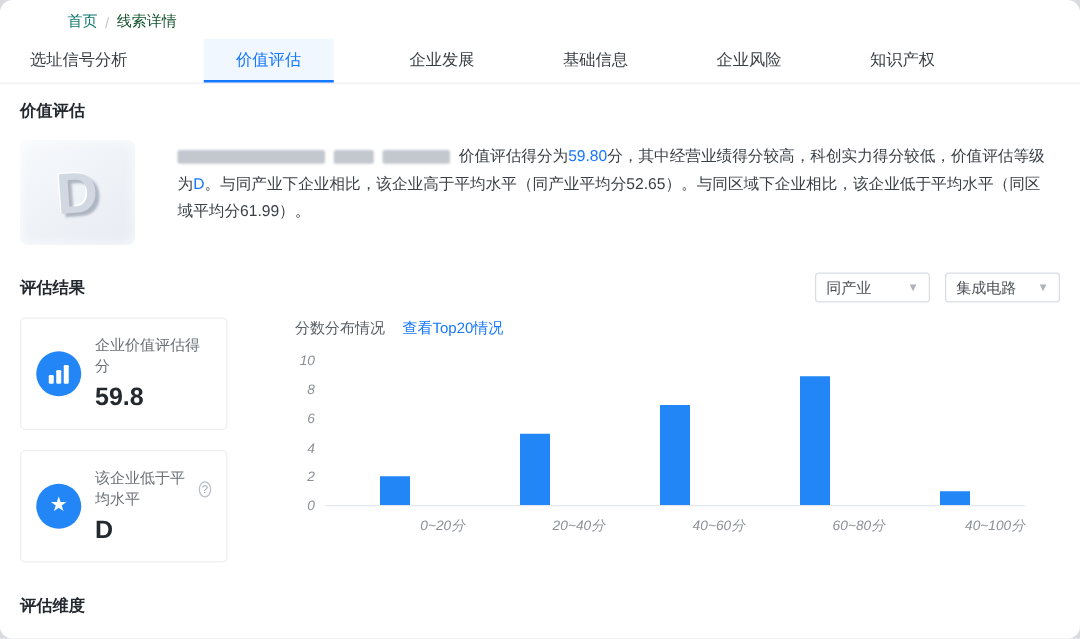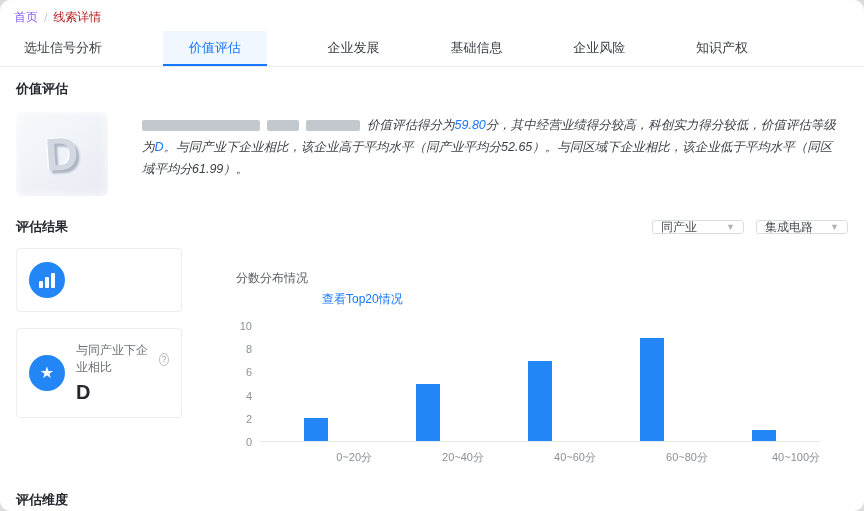--- a/index.html
+++ b/index.html
@@ -8,23 +8,23 @@
     background:#d9dbe0;
     font-family:"Liberation Sans","DejaVu Sans",sans-serif;
   }
   .page {
     position:relative; width:864px; height:511px; margin:0 auto;
     background:#ffffff; border-radius:10px; overflow:hidden;
   }
 
   
   .breadcrumb { padding:9px 14px 5px; font-size:12px; display:flex; align-items:center; }
-  .crumb-home { color:#8b5cf6; cursor:pointer; }
+  .crumb-home { color:#0f766e; cursor:pointer;margin-left:40px; }
   .crumb-sep  { color:#c3c7ce; margin:0 6px; }
-  .crumb-cur  { color:#b91c1c; }
+  .crumb-cur  { color:#14532d; }
 
   
   .tabs { display:flex; justify-content:space-between; align-items:center;
           padding:0 14px; margin-right:92px; border-bottom:1px solid #ebedf0; }
   .page .tabs { border-bottom:none; }
   .tabbar { border-bottom:1px solid #ebedf0; }
   .tab { font-size:13px; color:#383d43; line-height:33px; padding:0 10px;
          cursor:pointer; white-space:nowrap; border-bottom:2px solid transparent; }
   .tab.active { color:#1677ff; background:#f0f7ff; border-bottom:2px solid #1677ff; padding:0 26px; }
 
@@ -35,31 +35,31 @@
   .value-section { margin-top:13px; }
   .value-body { display:flex; margin-top:14px; }
   .grade-img { width:92px; height:84px; border-radius:6px; flex:none;
                background:linear-gradient(145deg,#f7f9fc 0%,#e7ecf3 100%);
                display:flex; align-items:center; justify-content:center;
                box-shadow:inset 0 0 10px rgba(255,255,255,.8); }
   .grade-letter { font-size:46px; font-weight:800; color:#d2d8e1;
                   text-shadow:3px 3px 2px #aeb6c2, -1px -1px 0 #ffffff;
                   transform:rotate(-4deg); }
   .summary { flex:1; margin-left:34px; margin-top:2px; padding-right:8px;
-             font-size:12.5px; color:#3a3f45; line-height:22px;font-style:italic; }
+             font-size:12.5px; color:#3a3f45; line-height:22px; }
   .redact { display:inline-block; height:11px; background:#c3c7ce; border-radius:2px;
             filter:blur(.7px); vertical-align:middle; margin-right:7px; }
   .r1 { width:118px; } .r2 { width:32px; } .r3 { width:54px; }
   .blue { color:#1677ff; }
 
   
   .result-section { margin-top:22px; }
   .result-head { display:flex; justify-content:space-between; align-items:center; }
   .filters { display:flex; gap:12px; }
-  .select { width:92px; height:14px; border:1px solid #d9dde3; border-radius:3px;
+  .select { width:92px; height:24px; border:1px solid #d9dde3; border-radius:3px;
             background:#fff; font-size:12px; color:#4a4f55; cursor:pointer;
             display:flex; align-items:center; justify-content:space-between; padding:0 8px;text-align:right; }
   .caret { color:#aeb4bd; font-size:9px; }
 
   .result-body { display:flex; margin-top:12px; }
   .cards-col { width:166px; flex:none; }
   .stat-card { border:1px solid #ebedf0; border-radius:4px; padding:13px 12px;
                display:flex; align-items:center; gap:11px; background:#fff; }
   .stat-card + .stat-card { margin-top:16px; }
   .icon-circle { width:36px; height:36px; border-radius:50%; background:#2286f7;
@@ -72,22 +72,22 @@
   .stat-label { font-size:12px; color:#6b7076; display:flex; align-items:center; gap:4px; }
   .stat-value { font-size:20px; font-weight:700; color:#24292f; margin-top:5px; }
   .help-icon { display:inline-block; width:13px; height:13px; border:1px solid #b9bec6;
                border-radius:50%; color:#9aa0a8; font-size:9px; line-height:11px;
                text-align:center; cursor:pointer; }
 
   
   .chart-area { flex:1; margin-left:54px; margin-right:28px; }
   .chart-header { font-size:12px; display:flex; gap:14px; align-items:center; }
   .chart-title { color:#595f66; }
-  .chart-link { color:#1677ff; cursor:pointer; text-decoration:none;margin-top:43px; }
-  .chart { display:flex; margin-top:18px; }
+  .chart-link { color:#1677ff; cursor:pointer; text-decoration:none; }
+  .chart { display:flex; margin-top:18px;font-style:italic; }
   .y-axis { position:relative; width:24px; height:116px; flex:none; }
   .ytick { position:absolute; right:8px; transform:translateY(-50%);
            font-size:11px; color:#8b9097; }
   .plot-wrap { flex:1; }
   .plot { display:flex; align-items:flex-end; height:116px; border-bottom:1px solid #e4e7eb; }
   .bar-slot { flex:1; display:flex; justify-content:center; align-items:flex-end; height:100%; }
   .bar { width:24px; }
   .x-labels { display:flex; margin-top:8px; }
   .x-label { flex:1; text-align:right; font-size:11px; color:#8b9097; }
 
@@ -146,28 +146,32 @@
     <div class="result-body">
       <div class="cards-col">
         <div class="stat-card">
           <div class="icon-circle">
             <span class="bars-icon">
                 <i></i>
                 <i></i>
                 <i></i>
               </span>
           </div>
+          <div class="stat-text">
+            <div class="stat-label">企业价值评估得分</div>
+            <div class="stat-value">59.8</div>
+          </div>
         </div>
         <div class="stat-card">
           <div class="icon-circle">
             <span class="star-icon">★</span>
           </div>
           <div class="stat-text">
             <div class="stat-label">
-              <span>与同产业下企业相比</span>
+              <span>该企业低于平均水平</span>
               <span class="help-icon">?</span>
             </div>
             <div class="stat-value">D</div>
           </div>
         </div>
       </div>
 
       <div class="chart-area">
         <div class="chart-header">
           <span class="chart-title">分数分布情况</span>

